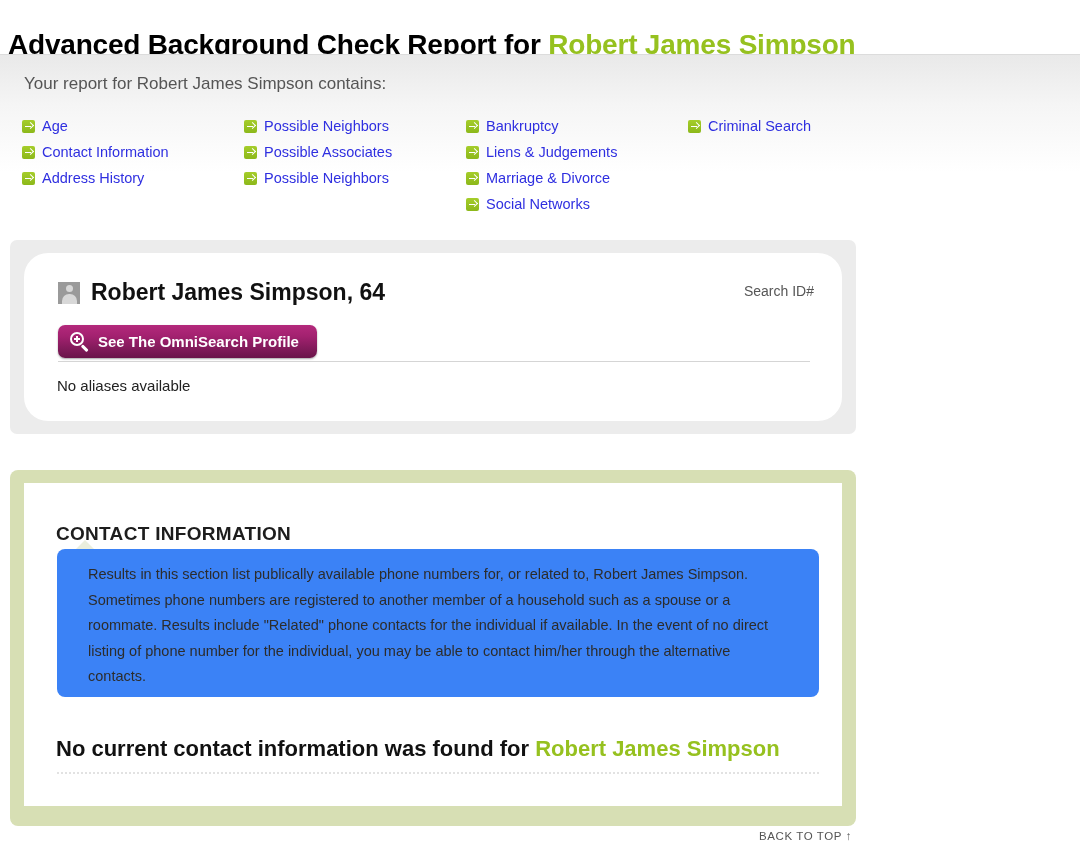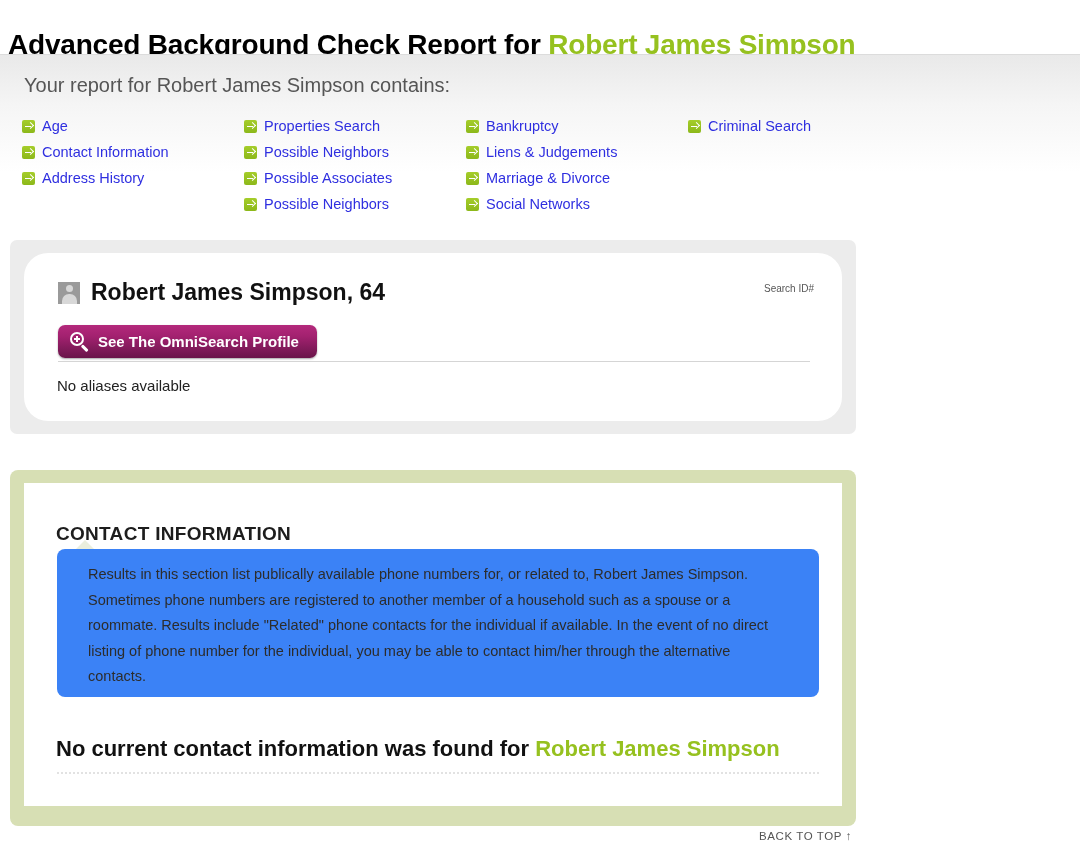--- a/index.html
+++ b/index.html
@@ -33,21 +33,21 @@
   .contents-panel {
     position: absolute;
     left: 0; top: 54px;
     width: 1080px; height: 168px;
     background: linear-gradient(180deg, #e9e9e9 0%, #f5f5f5 30%, #ffffff 70%, #ffffff 100%);
     border-top: 1px solid #dcdcdc;
   }
   .contents-heading {
     position: absolute;
     left: 24px; top: 19px;
-    font-size: 20px;
+    font-size: 17px;
     color: #555555;
     white-space: nowrap;
   }
   .contents-cols {
     position: absolute;
     left: 22px; top: 58px;
     width: 1040px;
     display: flex;
   }
   .contents-col { width: 222px; }
@@ -136,21 +136,21 @@
   }
   .person-name {
     font-size: 23px;
     font-weight: bold;
     color: #111111;
     white-space: nowrap;
   }
   .search-id {
     position: absolute;
     right: 28px; top: 30px;
-    font-size: 10px;
+    font-size: 14px;
     color: #565656;
     white-space: nowrap;
   }
   .omni-btn {
     position: absolute;
     left: 34px; top: 72px;
     height: 33px;
     padding: 0 18px 0 12px;
     border: 0;
     border-radius: 7px;
@@ -313,24 +313,20 @@
         </div>
         <div class="c-item">
           <span class="arrow-icon"></span>
           <a class="c-link">Address History</a>
         </div>
       </div>
 
       <div class="contents-col">
         <div class="c-item">
           <span class="arrow-icon"></span>
-          <a class="c-link">Properties Search</a>
-        </div>
-        <div class="c-item">
-          <span class="arrow-icon"></span>
           <a class="c-link">Possible Neighbors</a>
         </div>
         <div class="c-item">
           <span class="arrow-icon"></span>
           <a class="c-link">Possible Associates</a>
         </div>
         <div class="c-item">
           <span class="arrow-icon"></span>
           <a class="c-link">Possible Neighbors</a>
         </div>

